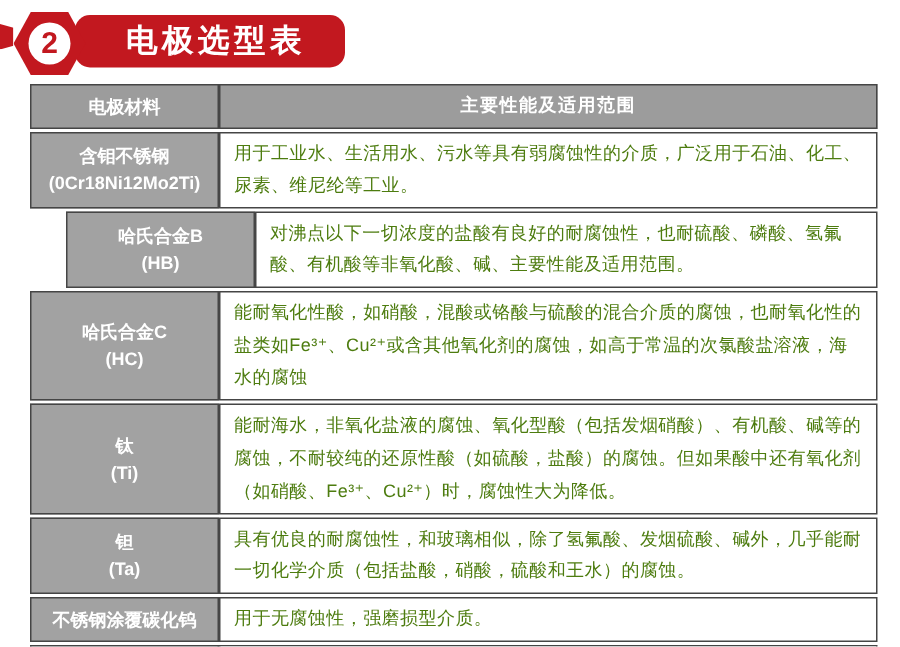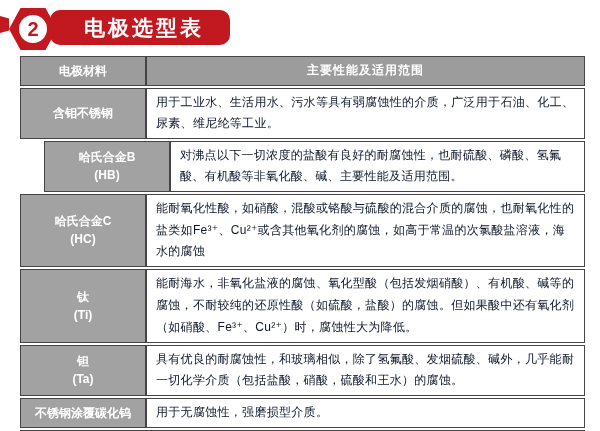--- a/index.html
+++ b/index.html
@@ -59,21 +59,21 @@
     align-items: center; justify-content: center;
     text-align: center;
     color: #ffffff; font-weight: bold;
     font-size: 12px; line-height: 1.5;
     padding: 2px 3px;
   }
   .cell-r {
     flex: 1;
     background: #ffffff;
     display: flex; align-items: center;
-    color: #0f172a;
+    color: #4d7c0f;
     font-size: 12px; line-height: 1.8;
     padding: 3px 9px;
     letter-spacing: 0.3px;
   }
   .cell-r.hdr-cell {
     background: #9c9c9c;
     color: #ffffff; font-weight: bold;
     justify-content: center; letter-spacing: 1px;
   }
   .cell-l.hdr-cell { background: #9c9c9c; }
@@ -106,20 +106,21 @@
 <div class="tbl">
 
   <div class="trow r-hd">
     <div class="cell cell-l hdr-cell">电极材料</div>
     <div class="cell cell-r hdr-cell">主要性能及适用范围</div>
   </div>
 
   <div class="trow r-0">
     <div class="cell cell-l">
       <span>含钼不锈钢</span>
+      <span class="code">(0Cr18Ni12Mo2Ti)</span>
     </div>
     <div class="cell cell-r">
       <span>用于工业水、生活用水、污水等具有弱腐蚀性的介质，广泛用于石油、化工、尿素、维尼纶等工业。</span>
     </div>
   </div>
 
   <div class="trow r-1">
     <div class="cell cell-l">
       <span>哈氏合金B</span>
       <span class="code">(HB)</span>

